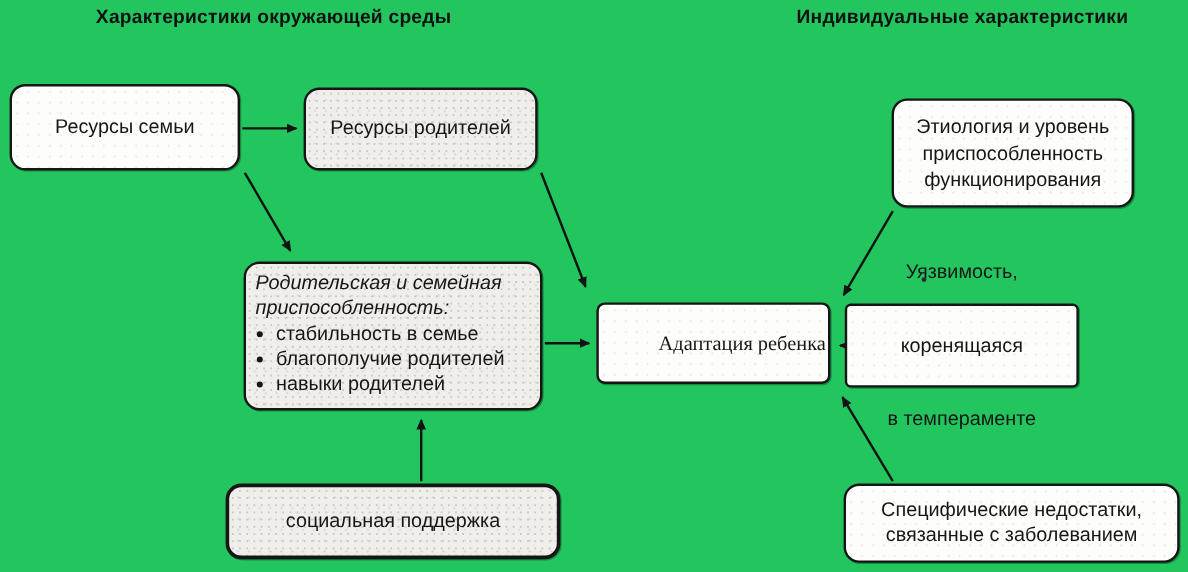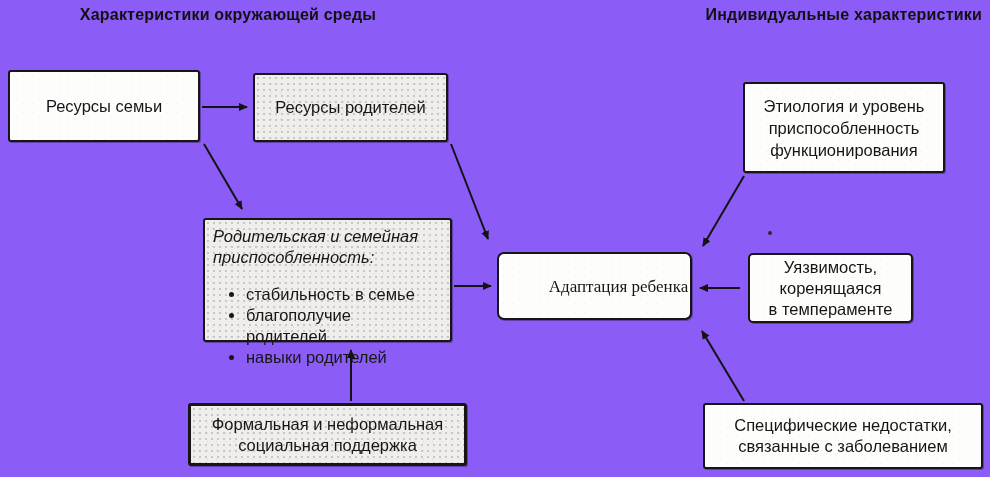--- a/index.html
+++ b/index.html
@@ -7,47 +7,47 @@
     padding: 0;
     background: #ffffff;
     font-family: "Liberation Sans", sans-serif;
     color: #161616;
   }
   .stage {
     position: relative;
     width: 990px;
     height: 477px;
     overflow: hidden;
-    background: #8b5cf6;
+    background: #22c55e;
   }
   .hdr {
     position: absolute;
     top: 6px;
     font-weight: bold;
     font-size: 16px;
     text-align: center;
     letter-spacing: 0.2px;
     color: #111;
   }
   .hdr-left  { left: 8px;   width: 440px; }
-  .hdr-right { left: 622px; width: 360px; text-align: right; }
+  .hdr-right { left: 622px; width: 360px; }
 
   .box {
     position: absolute;
     box-sizing: border-box;
     border: 2px solid #161616;
     display: flex;
     flex-direction: column;
     align-items: center;
     justify-content: center;
     text-align: center;
     font-size: 16.5px;
     line-height: 21px;
     box-shadow: 1px 1px 0 rgba(0,0,0,0.30);
-    border-radius: 3px;
+    border-radius: 13px;
   }
   .bg-plain {
     background-color: #fdfdfc;
     background-image: radial-gradient(rgba(70,70,64,0.10) 0.8px, transparent 0.9px);
     background-size: 9px 9px;
   }
   .bg-speckle {
     background-color: #efeeea;
     background-image:
       radial-gradient(rgba(60,60,55,0.22) 0.8px, transparent 0.9px),
@@ -64,27 +64,27 @@
     text-align: left; padding: 6px 4px 4px 8px;
   }
   .box-child-adaptation   {
     left: 497px; top: 252px; width: 195px; height: 68px;
     font-family: "Liberation Serif", serif;
     font-size: 17px;
     border-radius: 7px;
     padding-left: 48px;
   }
   .box-etiology           { left: 743px; top: 82px;  width: 202px; height: 91px; line-height: 22px; }
-  .box-vulnerability      { left: 748px; top: 253px; width: 165px; height: 70px; border-radius: 5px; }
+  .box-vulnerability      { left: 704px; top: 253px; width: 195px; height: 70px; border-radius: 5px; gap: 40px; }
   .box-social-support     { left: 188px; top: 403px; width: 279px; height: 63px; border-width: 3px; }
   .box-specific-deficits  { left: 703px; top: 403px; width: 280px; height: 66px; }
 
   .pa-title { margin: 0; font-style: italic; }
   .pa-list {
-    margin: 16px;
+    margin: 0;
     padding-left: 17px;
     list-style: disc;
   }
   .pa-list li { margin: 0; padding: 0; }
 
   svg.arrows {
     position: absolute;
     left: 0; top: 0;
     width: 990px; height: 477px;
     pointer-events: none;
@@ -155,21 +155,20 @@
     <div>функционирования</div>
   </div>
 
   <div class="box bg-plain box-vulnerability">
     <div>Уязвимость,</div>
     <div>коренящаяся</div>
     <div>в темпераменте</div>
   </div>
 
   <div class="box bg-speckle box-social-support">
-    <div>Формальная и неформальная</div>
     <div>социальная поддержка</div>
   </div>
 
   <div class="box bg-plain box-specific-deficits">
     <div>Специфические недостатки,</div>
     <div>связанные с заболеванием</div>
   </div>
 
   <div class="ink-speck"></div>
 

